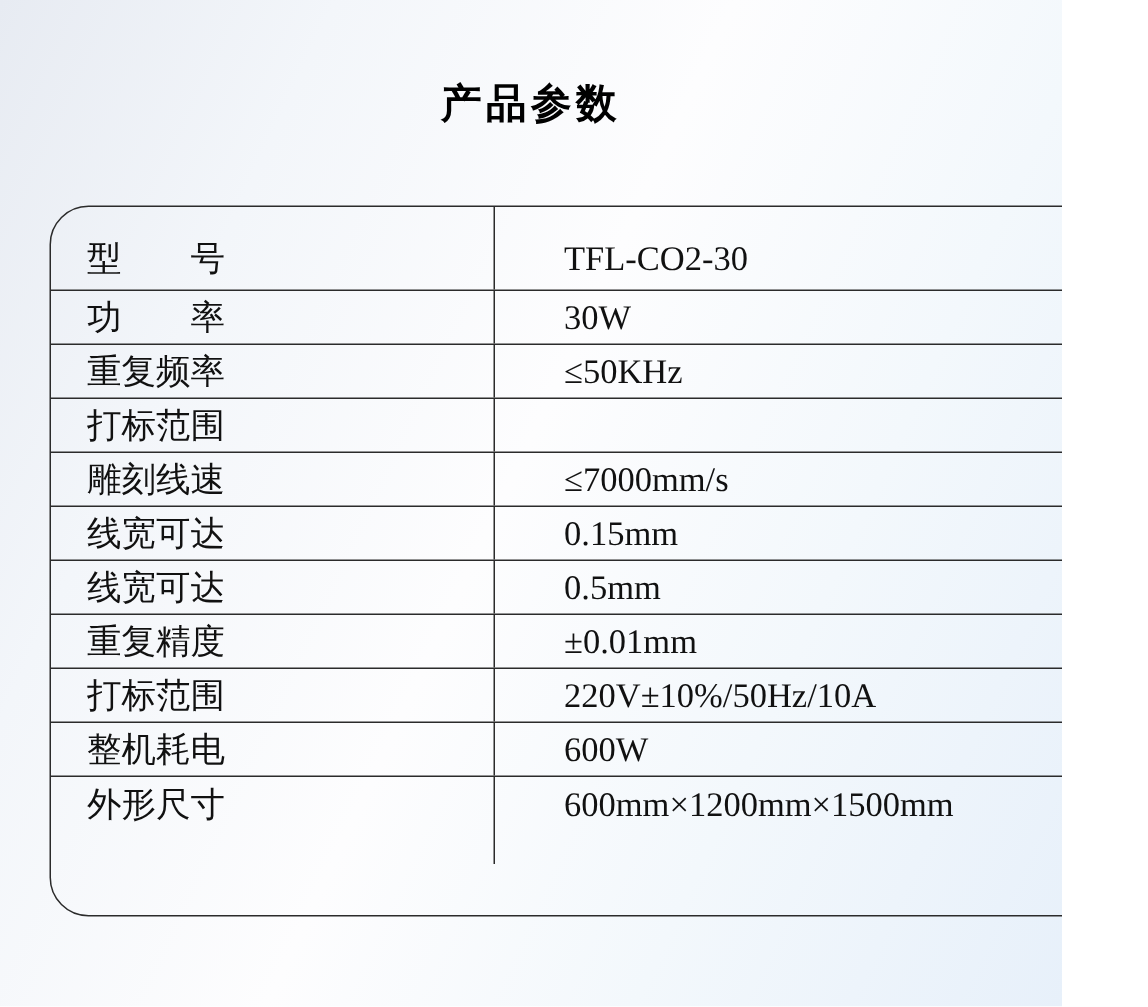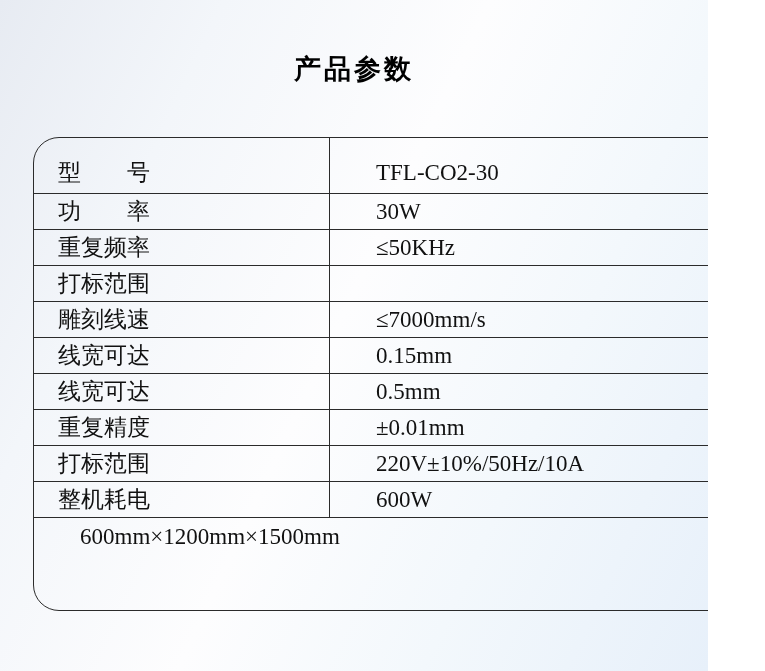--- a/index.html
+++ b/index.html
@@ -132,16 +132,17 @@
     <div class="cell label">打标范围</div>
     <div class="cell value">220V±10%/50Hz/10A</div>
   </div>
 
   <div class="row">
     <div class="cell label">整机耗电</div>
     <div class="cell value">600W</div>
   </div>
 
   <div class="row">
+    <div class="cell label">外形尺寸</div>
     <div class="cell value">600mm×1200mm×1500mm</div>
   </div>
 </div>
 </div>
 
 </body></html>

